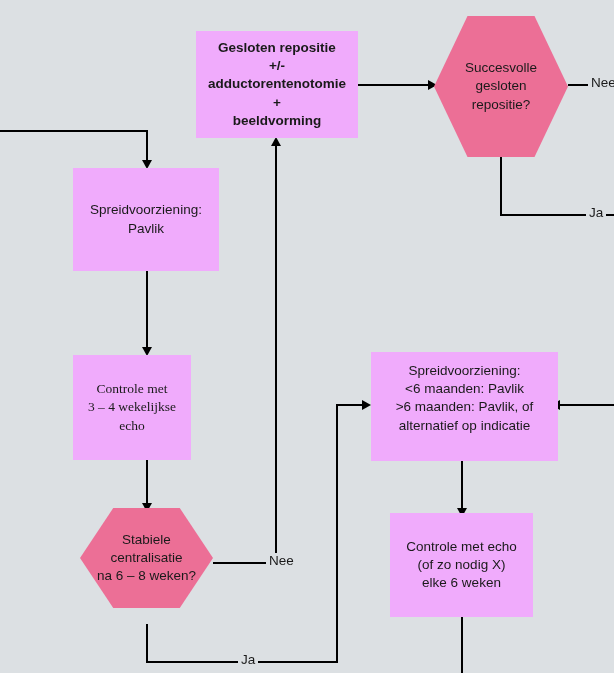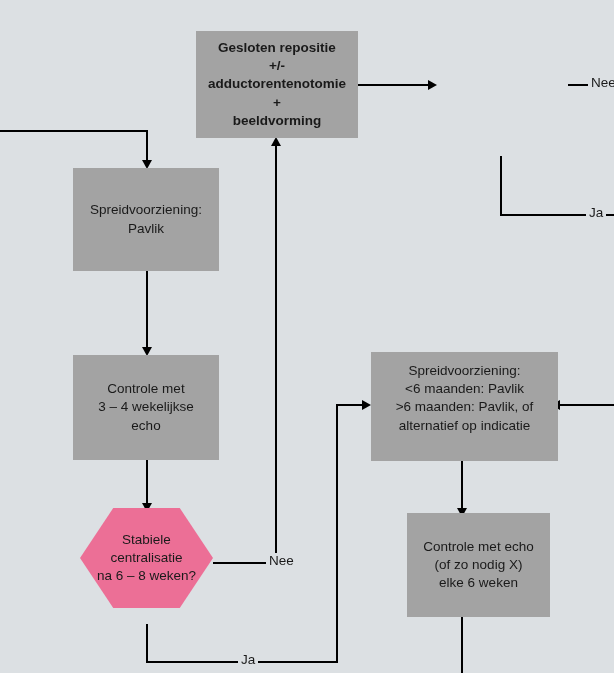--- a/index.html
+++ b/index.html
@@ -21,21 +21,21 @@
     display: flex;
     align-items: center;
     justify-content: center;
     text-align: center;
     color: #1a1a1a;
     font-size: 13.5px;
     line-height: 1.35;
     white-space: pre-line;
   }
   .rect {
-    background: #a3a3a3;
+    background: #f0abfc;
   }
   .hex {
     background: #ec6f96;
     clip-path: polygon(25% 0%, 75% 0%, 100% 50%, 75% 100%, 25% 100%, 0% 50%);
   }
   .node .txt {
     padding: 0 6px;
     width: 100%;
   }
   .hex .txt {
@@ -132,45 +132,50 @@
   <div class="ln vln" style="left:461px; top:617px; height:56px;"></div>
 
   <div class="node rect" style="left:196px; top:31px; width:162px; height:107px;">
     <div class="txt bold">Gesloten repositie
 +/-
 adductorentenotomie
 +
 beeldvorming</div>
   </div>
 
+  <div class="node hex" style="left:434px; top:16px; width:134px; height:141px;">
+    <div class="txt">Succesvolle
+gesloten
+repositie?</div>
+  </div>
 
   <div class="node rect" style="left:73px; top:168px; width:146px; height:103px;">
     <div class="txt">Spreidvoorziening:
 Pavlik</div>
   </div>
 
-  <div class="node rect" style="left:73px; top:355px; width:146px; height:105px;">
+  <div class="node rect" style="left:73px; top:355px; width:118px; height:105px;font-family:Liberation Serif, serif;">
     <div class="txt">Controle met
 3 – 4 wekelijkse
 echo</div>
   </div>
 
   <div class="node hex" style="left:80px; top:508px; width:133px; height:100px;">
     <div class="txt">Stabiele
 centralisatie
 na 6 – 8 weken?</div>
   </div>
 
   <div class="node rect" style="left:371px; top:352px; width:187px; height:109px; align-items:flex-start;">
     <div class="txt" style="padding-top:10px; text-align:center;">Spreidvoorziening:
 &lt;6 maanden: Pavlik
 &gt;6 maanden: Pavlik, of
 alternatief op indicatie</div>
   </div>
 
-  <div class="node rect" style="left:390px; top:513px; width:143px; height:104px;margin-left:17px;">
+  <div class="node rect" style="left:390px; top:513px; width:143px; height:104px;">
     <div class="txt">Controle met echo
 (of zo nodig X)
 elke 6 weken</div>
   </div>
 
 
 </div>
 
 </body></html>

